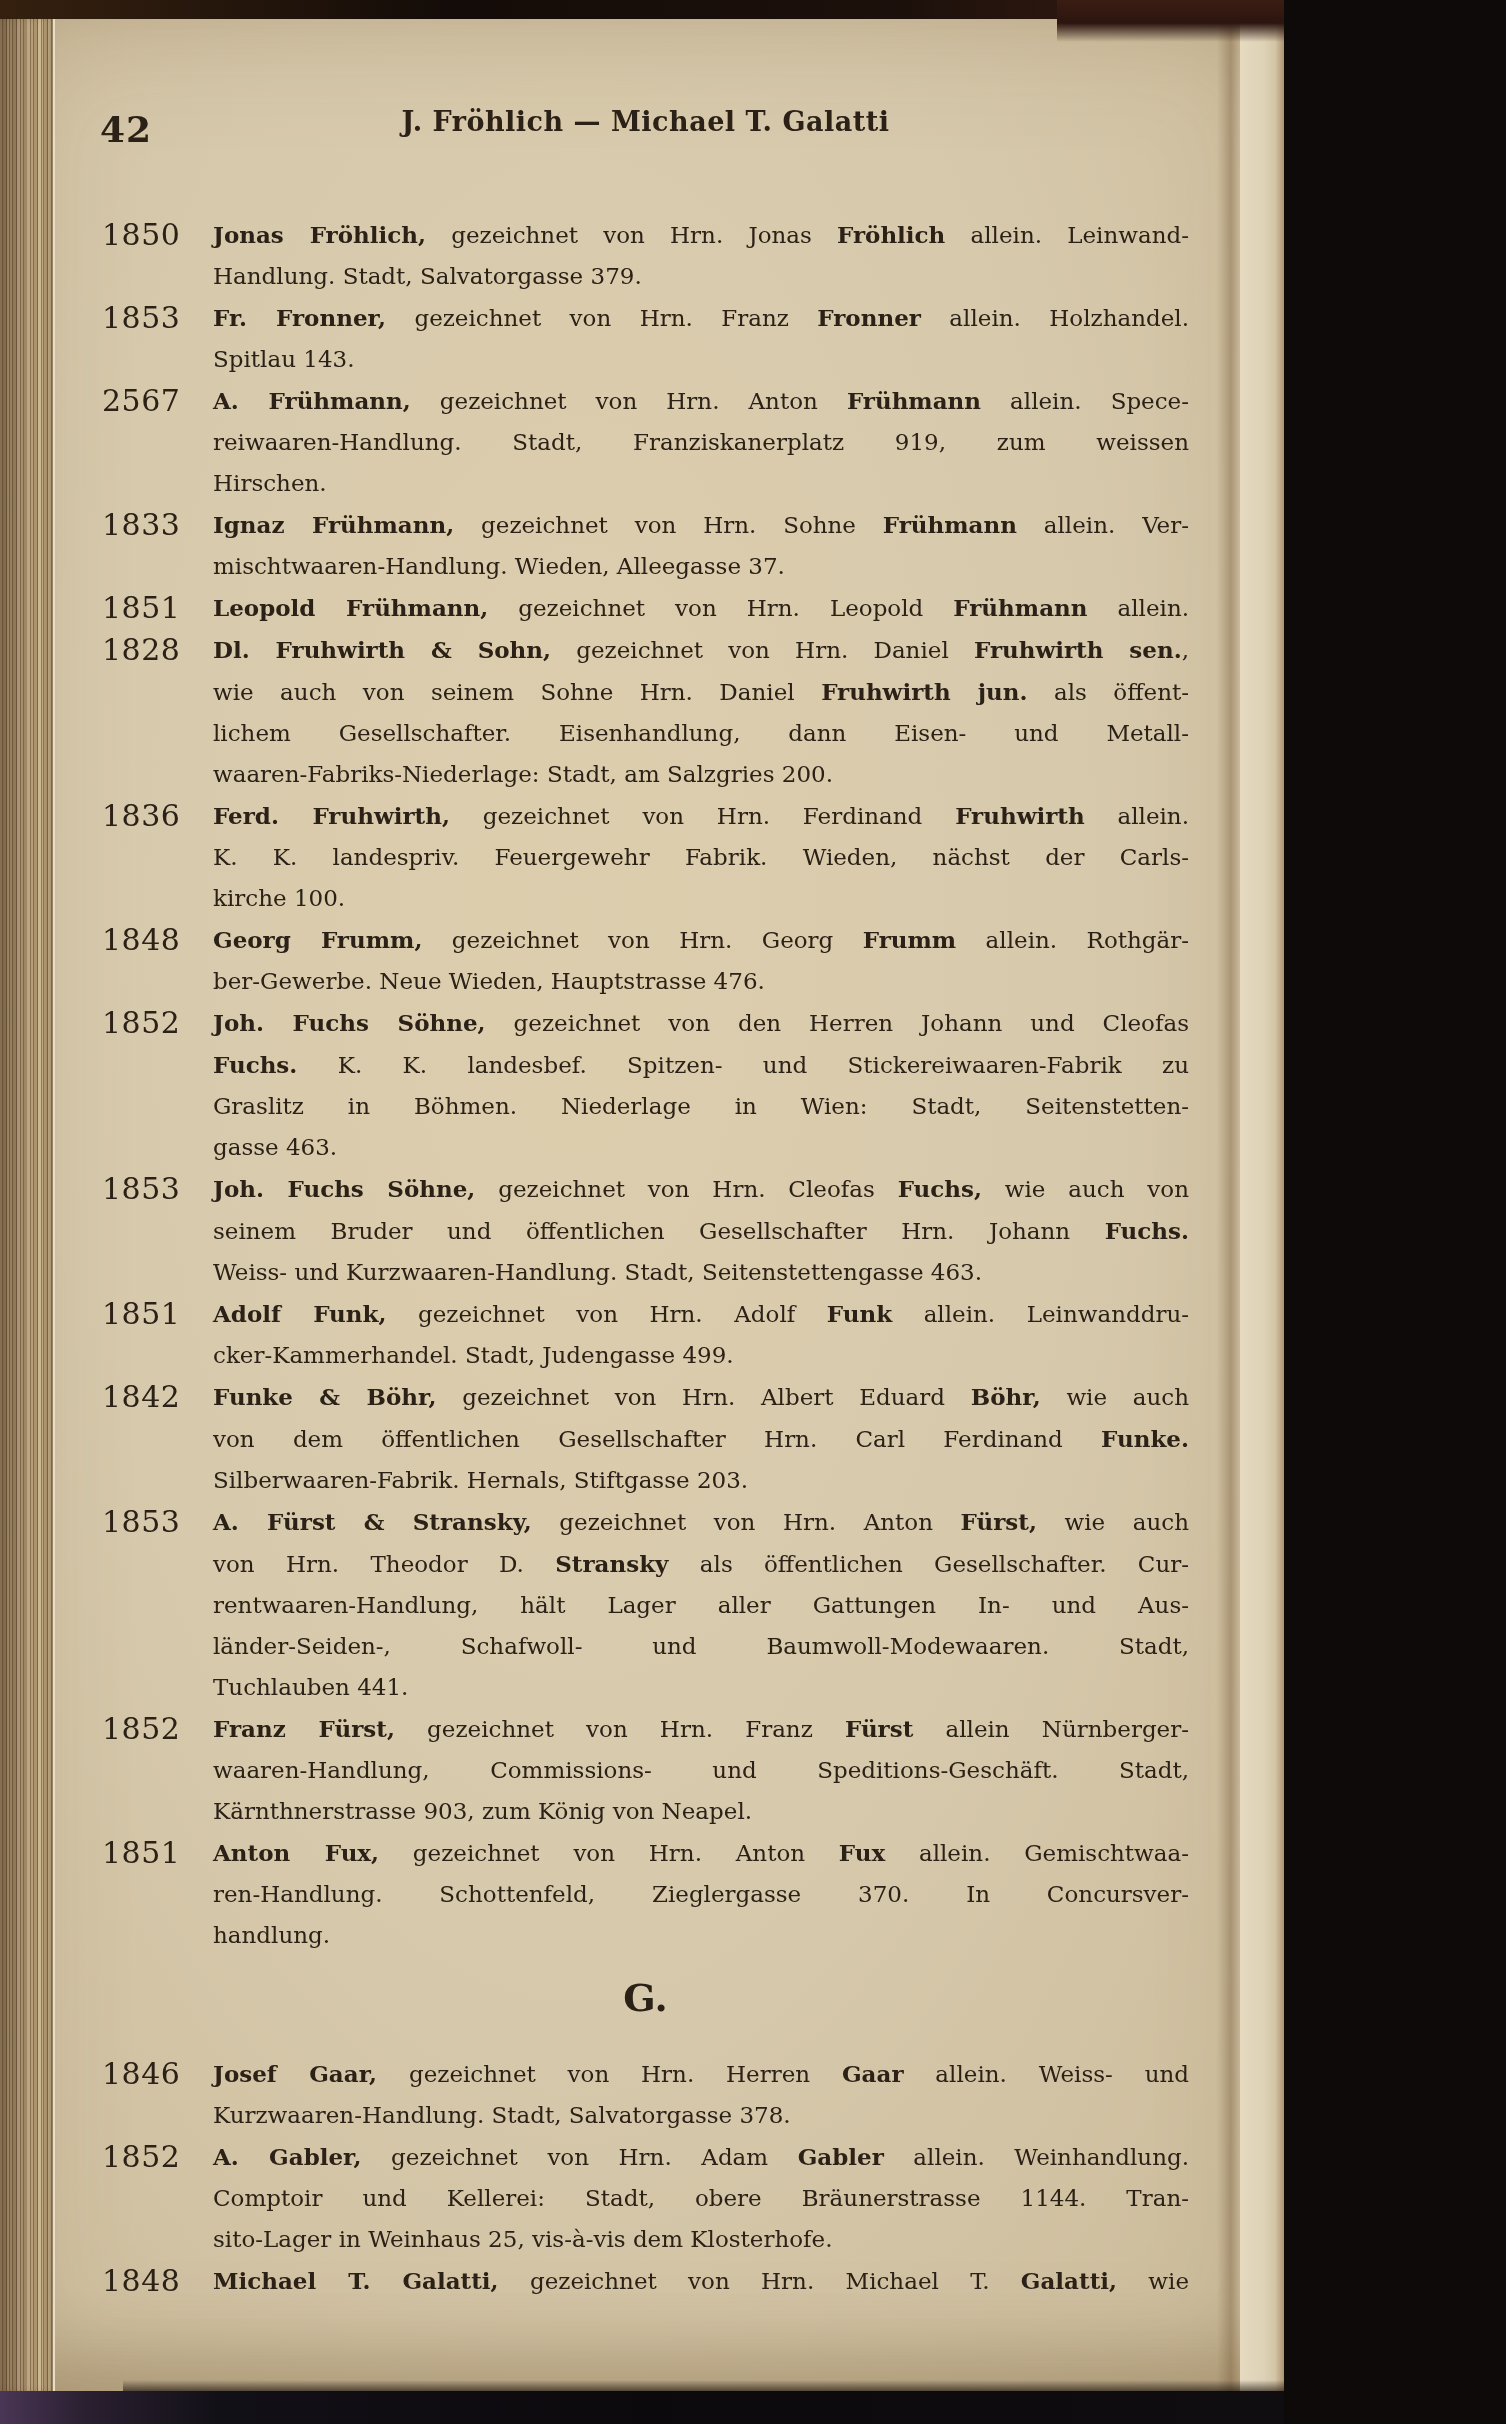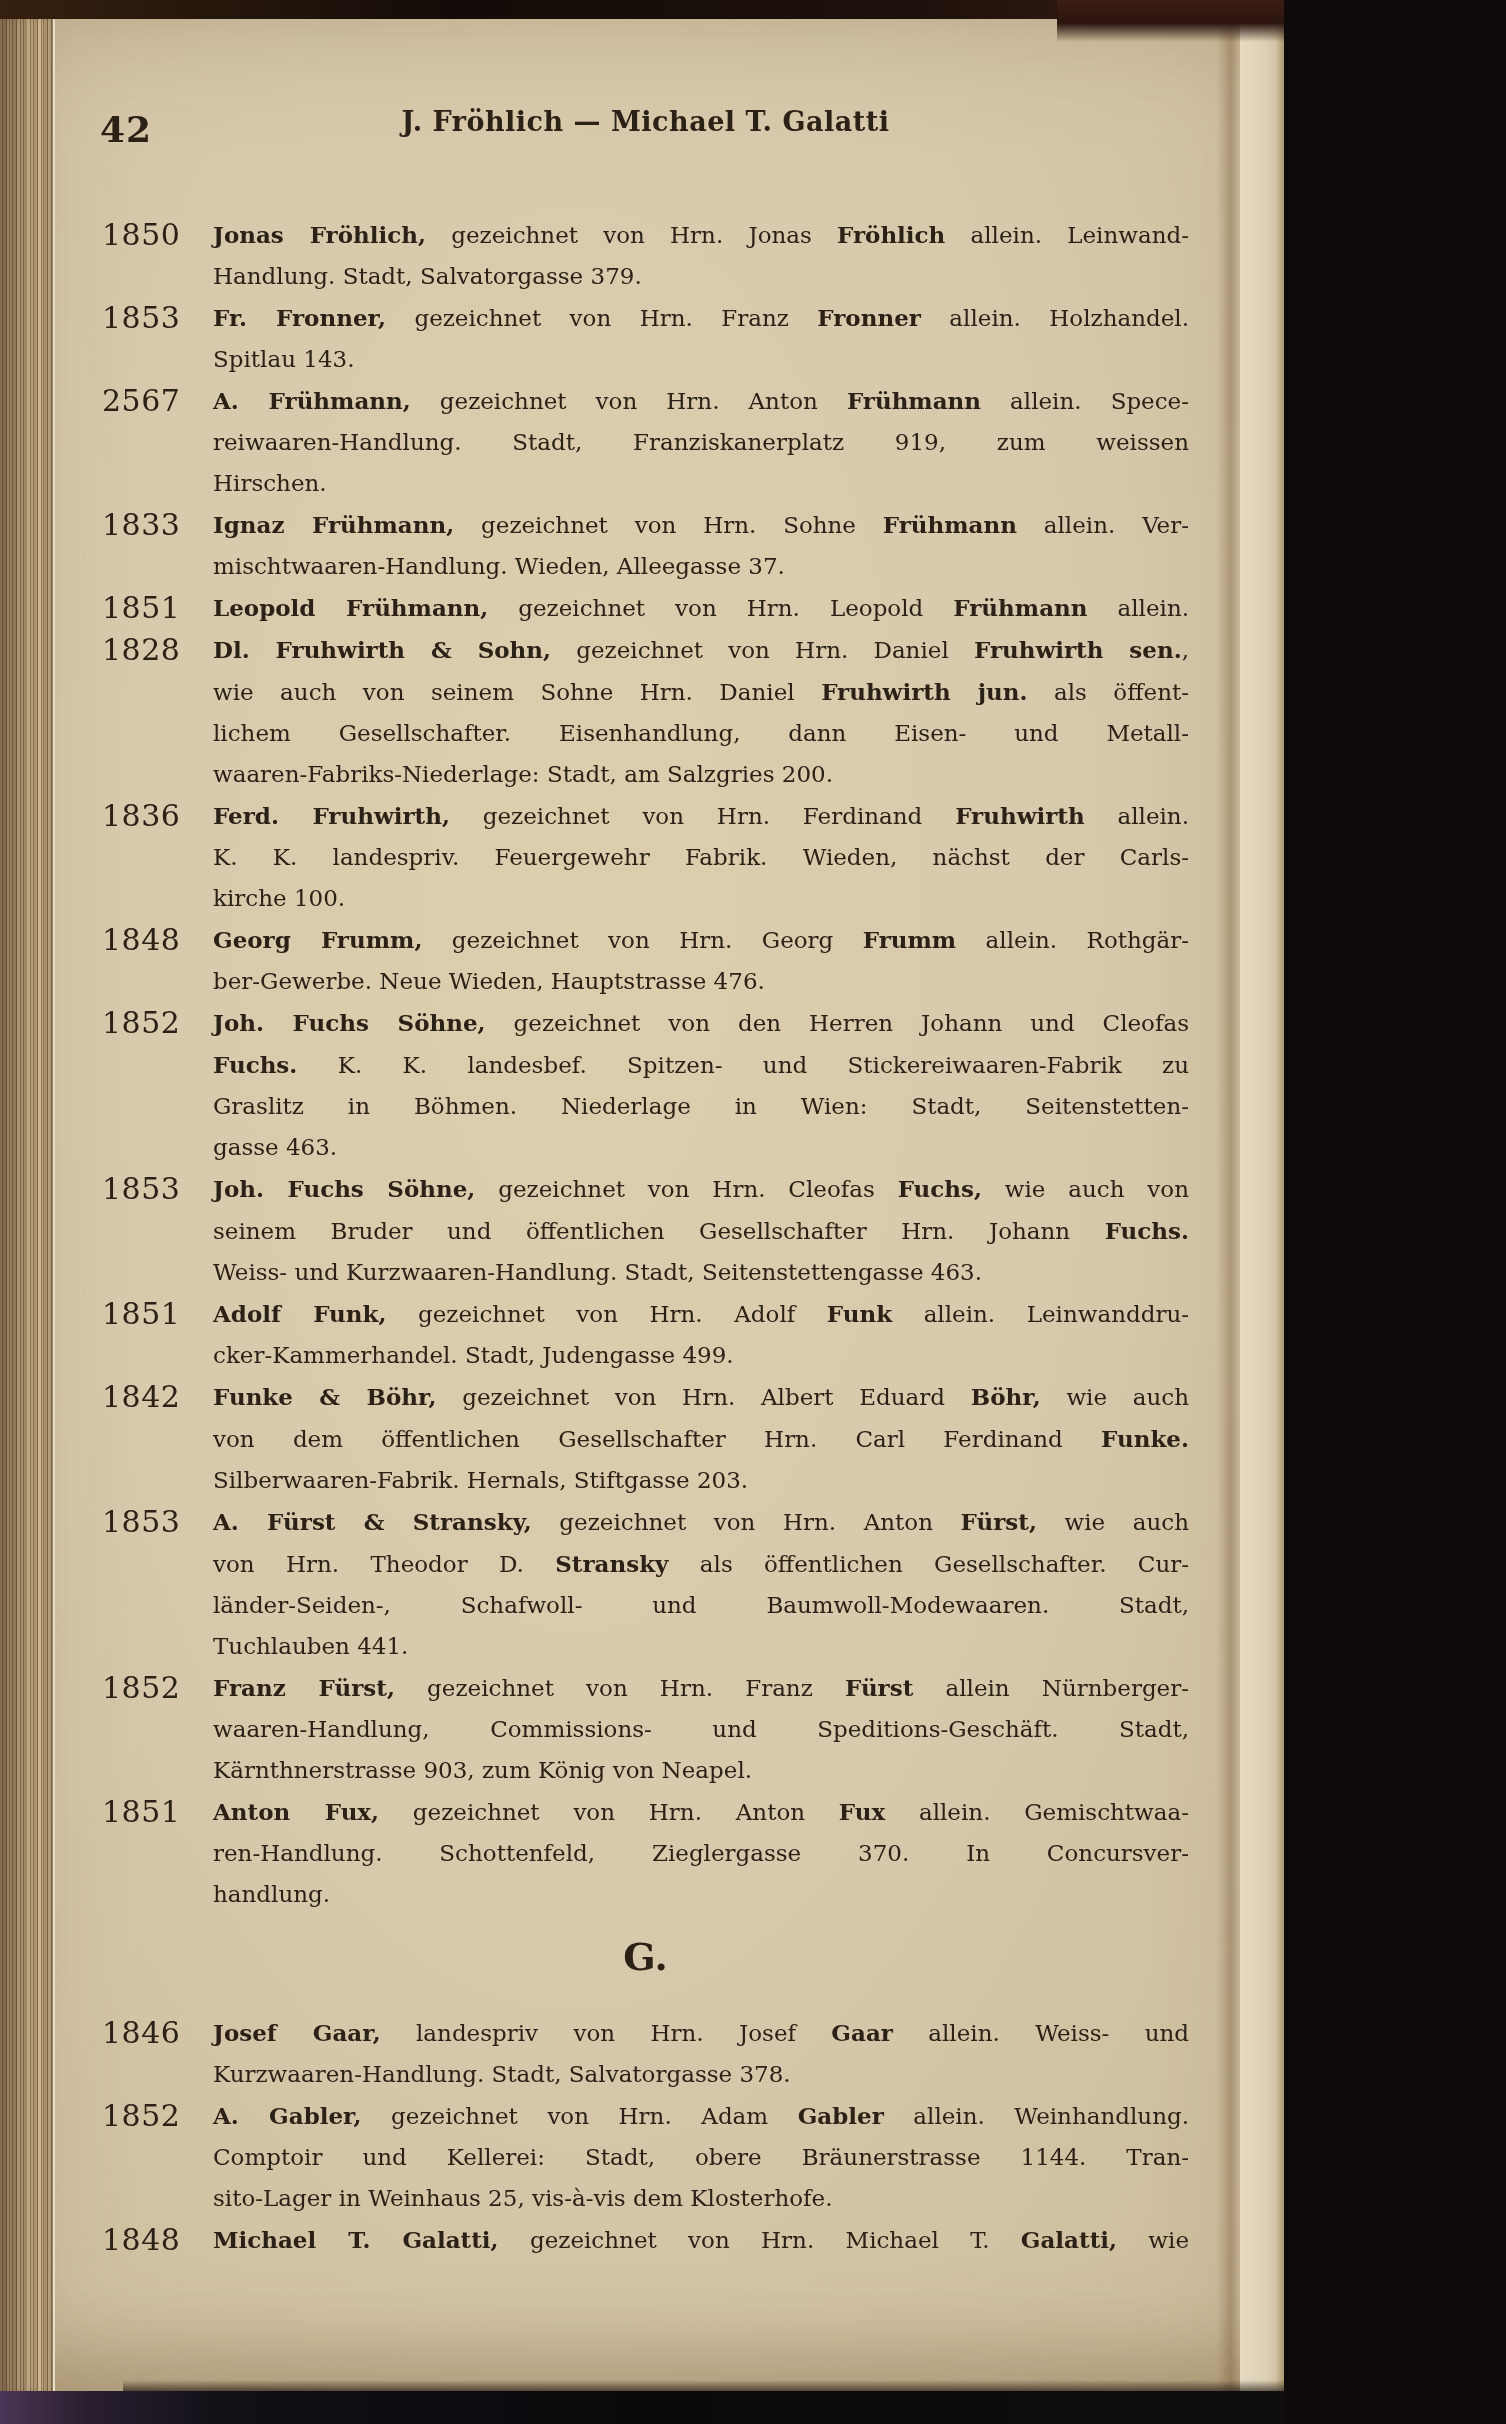--- a/index.html
+++ b/index.html
@@ -184,20 +184,21 @@
             <div class="eline just"><span class="fat">Funke &amp; Böhr,</span><span> gezeichnet von Hrn. Albert Eduard </span><span class="fat">Böhr,</span><span> wie auch</span></div>
             <div class="eline just"><span>von dem öffentlichen Gesellschafter Hrn. Carl Ferdinand </span><span class="fat">Funke.</span></div>
             <div class="eline"><span>Silberwaaren-Fabrik. Hernals, Stiftgasse 203.</span></div>
           </div>
         </div>
         <div class="entry">
           <div class="year">1853</div>
           <div class="etext">
             <div class="eline just"><span class="fat">A. Fürst &amp; Stransky,</span><span> gezeichnet von Hrn. Anton </span><span class="fat">Fürst,</span><span> wie auch</span></div>
             <div class="eline just"><span>von Hrn. Theodor D. </span><span class="fat">Stransky</span><span> als öffentlichen Gesellschafter. Cur-</span></div>
+            <div class="eline just"><span>rentwaaren-Handlung, hält Lager aller Gattungen In- und Aus-</span></div>
             <div class="eline just"><span>länder-Seiden-, Schafwoll- und Baumwoll-Modewaaren. Stadt,</span></div>
             <div class="eline"><span>Tuchlauben 441.</span></div>
           </div>
         </div>
         <div class="entry">
           <div class="year">1852</div>
           <div class="etext">
             <div class="eline just"><span class="fat">Franz Fürst,</span><span> gezeichnet von Hrn. Franz </span><span class="fat">Fürst</span><span> allein Nürnberger-</span></div>
             <div class="eline just"><span>waaren-Handlung, Commissions- und Speditions-Geschäft. Stadt,</span></div>
             <div class="eline"><span>Kärnthnerstrasse 903, zum König von Neapel.</span></div>
@@ -208,21 +209,21 @@
           <div class="etext">
             <div class="eline just"><span class="fat">Anton Fux,</span><span> gezeichnet von Hrn. Anton </span><span class="fat">Fux</span><span> allein. Gemischtwaa-</span></div>
             <div class="eline just"><span>ren-Handlung. Schottenfeld, Zieglergasse 370. In Concursver-</span></div>
             <div class="eline"><span>handlung.</span></div>
           </div>
         </div>
         <div class="gheading">G.</div>
         <div class="entry">
           <div class="year">1846</div>
           <div class="etext">
-            <div class="eline just"><span class="fat">Josef Gaar,</span><span> landespriv von Hrn. Josef </span><span class="fat">Gaar</span><span> allein. Weiss- und</span></div>
+            <div class="eline just"><span class="fat">Josef Gaar,</span><span> gezeichnet von Hrn. Herren </span><span class="fat">Gaar</span><span> allein. Weiss- und</span></div>
             <div class="eline"><span>Kurzwaaren-Handlung. Stadt, Salvatorgasse 378.</span></div>
           </div>
         </div>
         <div class="entry">
           <div class="year">1852</div>
           <div class="etext">
             <div class="eline just"><span class="fat">A. Gabler,</span><span> gezeichnet von Hrn. Adam </span><span class="fat">Gabler</span><span> allein. Weinhandlung.</span></div>
             <div class="eline just"><span>Comptoir und Kellerei: Stadt, obere Bräunerstrasse 1144. Tran-</span></div>
             <div class="eline"><span>sito-Lager in Weinhaus 25, vis-à-vis dem Klosterhofe.</span></div>
           </div>

